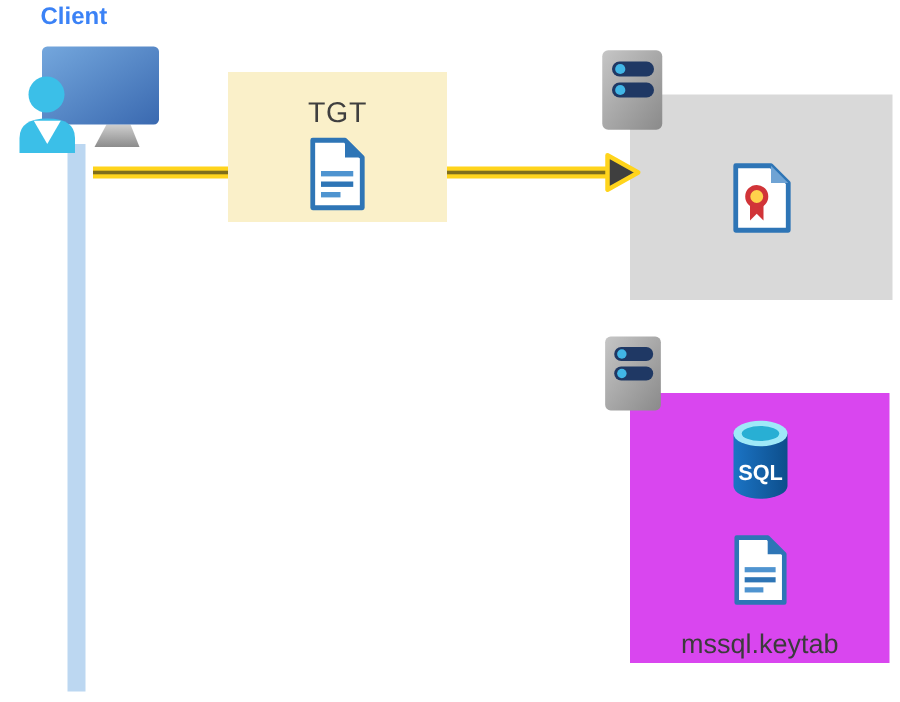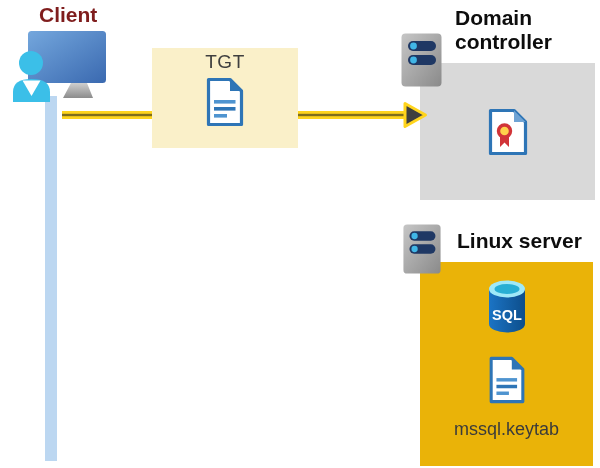--- a/index.html
+++ b/index.html
@@ -3,42 +3,42 @@
 <meta charset="utf-8">
 <style>
   html,body{margin:0;padding:0;background:#fff;}
   .canvas{
     position:relative;width:600px;height:468px;background:#ffffff;overflow:hidden;
     font-family:"Liberation Sans", sans-serif;
   }
   .abs{position:absolute;}
 
   
-  .client-label{left:27px;top:3px;font-size:21px;font-weight:bold;color:#7f1d1d;margin-left:12px;}
+  .client-label{left:27px;top:3px;font-size:16px;font-weight:bold;color:#3b82f6;}
   .dc-title{left:455px;top:6px;width:142px;font-size:21px;font-weight:bold;color:#0d0d0d;line-height:24px;}
   .linux-title{left:457px;top:229px;font-size:21px;font-weight:bold;color:#0d0d0d;white-space:nowrap;}
 
   
   .dc-box{left:420px;top:63px;width:175px;height:137px;background:#D9D9D9;
           display:flex;align-items:center;justify-content:center;}
-  .linux-box{left:420px;top:262px;width:173px;height:204px;background:#eab308;
+  .linux-box{left:420px;top:262px;width:173px;height:180px;background:#d946ef;
           display:flex;flex-direction:column;align-items:center;}
   .linux-box .sql-icon{margin-top:18px;}
   .linux-box .keytab-icon{margin-top:23px;}
   .keytab-label{margin-top:15px;font-size:18px;color:#3b3b3b;}
 
   
   .timeline{left:45px;top:96px;width:12px;height:365px;background:#BCD7F1;}
 
   
   .arrow{left:56px;top:101px;}
 
   
   .cred-box{left:152px;top:48px;width:146px;height:100px;background:#FAF0C9;
-            display:flex;justify-content:center;gap:21px;padding-top:3px;box-sizing:border-box;}
+            display:flex;justify-content:center;gap:21px;padding-top:17px;box-sizing:border-box;}
   .token{display:flex;flex-direction:column;align-items:center;}
   .token-label{font-size:19px;color:#3f3f3f;margin-bottom:4px;letter-spacing:.5px;}
 
   .client-icon{left:8px;top:28px;}
   .dc-srv{left:400px;top:32px;}
   .linux-srv{left:402px;top:223px;}
 
   svg text{font-family:"Liberation Sans", sans-serif;}
 </style>
 </head>
@@ -126,30 +126,28 @@
         <stop offset="0" stop-color="#C6C6C6"></stop>
           <stop offset="1" stop-color="#8A8A8A"></stop>
       </linearGradient>
     </defs>
     <rect x="1.5" y="1.5" width="40" height="53" rx="4" fill="url(#gSrvA)"></rect>
     <rect x="8" y="9" width="28" height="10" rx="5" fill="#1F3864"></rect>
     <rect x="8" y="23" width="28" height="10" rx="5" fill="#1F3864"></rect>
     <circle cx="13.5" cy="14" r="3.4" fill="#41B6E6"></circle>
     <circle cx="13.5" cy="28" r="3.4" fill="#41B6E6"></circle>
   </svg>
-  <div class="abs dc-title">Domain controller</div>
 
   <svg class="abs linux-srv" width="40" height="52" viewBox="0 0 43 56">
     <defs>
       <linearGradient id="gSrvB" x1="0" y1="0" x2="1" y2="1">
         <stop offset="0" stop-color="#C6C6C6"></stop>
           <stop offset="1" stop-color="#8A8A8A"></stop>
       </linearGradient>
     </defs>
     <rect x="1.5" y="1.5" width="40" height="53" rx="4" fill="url(#gSrvB)"></rect>
     <rect x="8" y="9" width="28" height="10" rx="5" fill="#1F3864"></rect>
     <rect x="8" y="23" width="28" height="10" rx="5" fill="#1F3864"></rect>
     <circle cx="13.5" cy="14" r="3.4" fill="#41B6E6"></circle>
     <circle cx="13.5" cy="28" r="3.4" fill="#41B6E6"></circle>
   </svg>
-  <div class="abs linux-title">Linux server</div>
 
 </div>
 
 </body></html>

